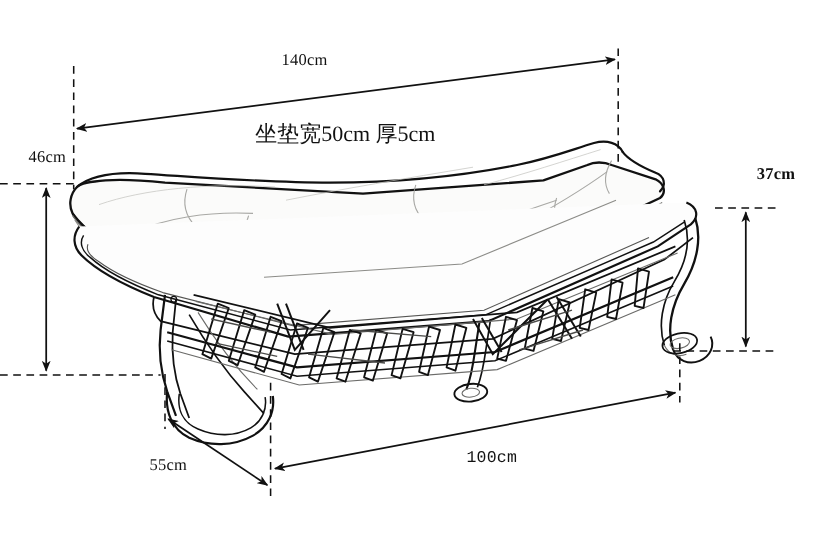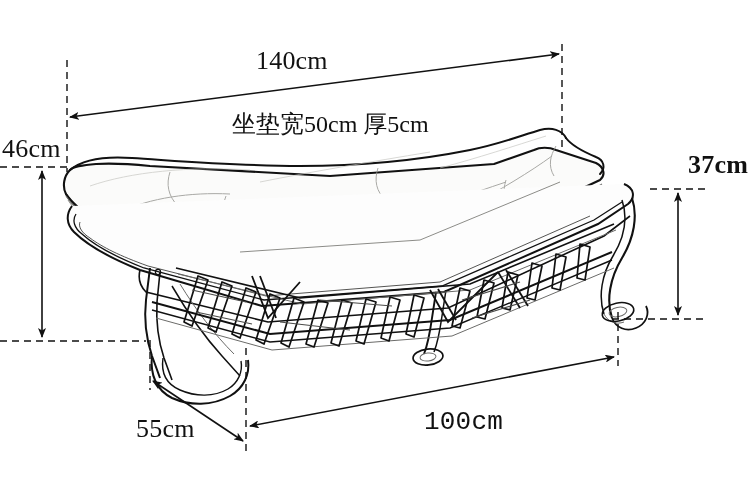--- a/index.html
+++ b/index.html
@@ -22,37 +22,37 @@
     position: absolute;
     left: 0;
     top: 0;
     width: 750px;
     height: 499px;
     display: block;
   }
   .dim-label {
     position: absolute;
     font-family: "Liberation Serif", "DejaVu Serif", serif;
-    font-size: 26px;
+    font-size: 15px;
     color: #111111;
     white-space: nowrap;
     letter-spacing: 0.2px;
     line-height: 1;
   }
   .cushion-label {
     position: absolute;
     font-family: "Liberation Serif", "DejaVu Serif", serif;
-    font-size: 24px;
+    font-size: 20px;
     color: #111111;
     white-space: nowrap;
     line-height: 1;
   }
   #label-140 { left: 256px; top: 48px; }
   #label-cushion { left: 232px; top: 112px; }
-  #label-46 { left: 2px; top: 136px; text-align: right; }
+  #label-46 { left: 26px; top: 136px; text-align: right; }
   #label-37 { left: 688px; top: 152px; font-weight: bold; }
   #label-55 { left: 136px; top: 416px; }
   #label-100 { left: 424px; top: 409px; font-family: Liberation Mono, monospace; }
 </style>
 </head>
 <body>
 
 <div id="diagram-root">
 
   <svg id="diagram-svg" viewBox="0 0 750 499">

